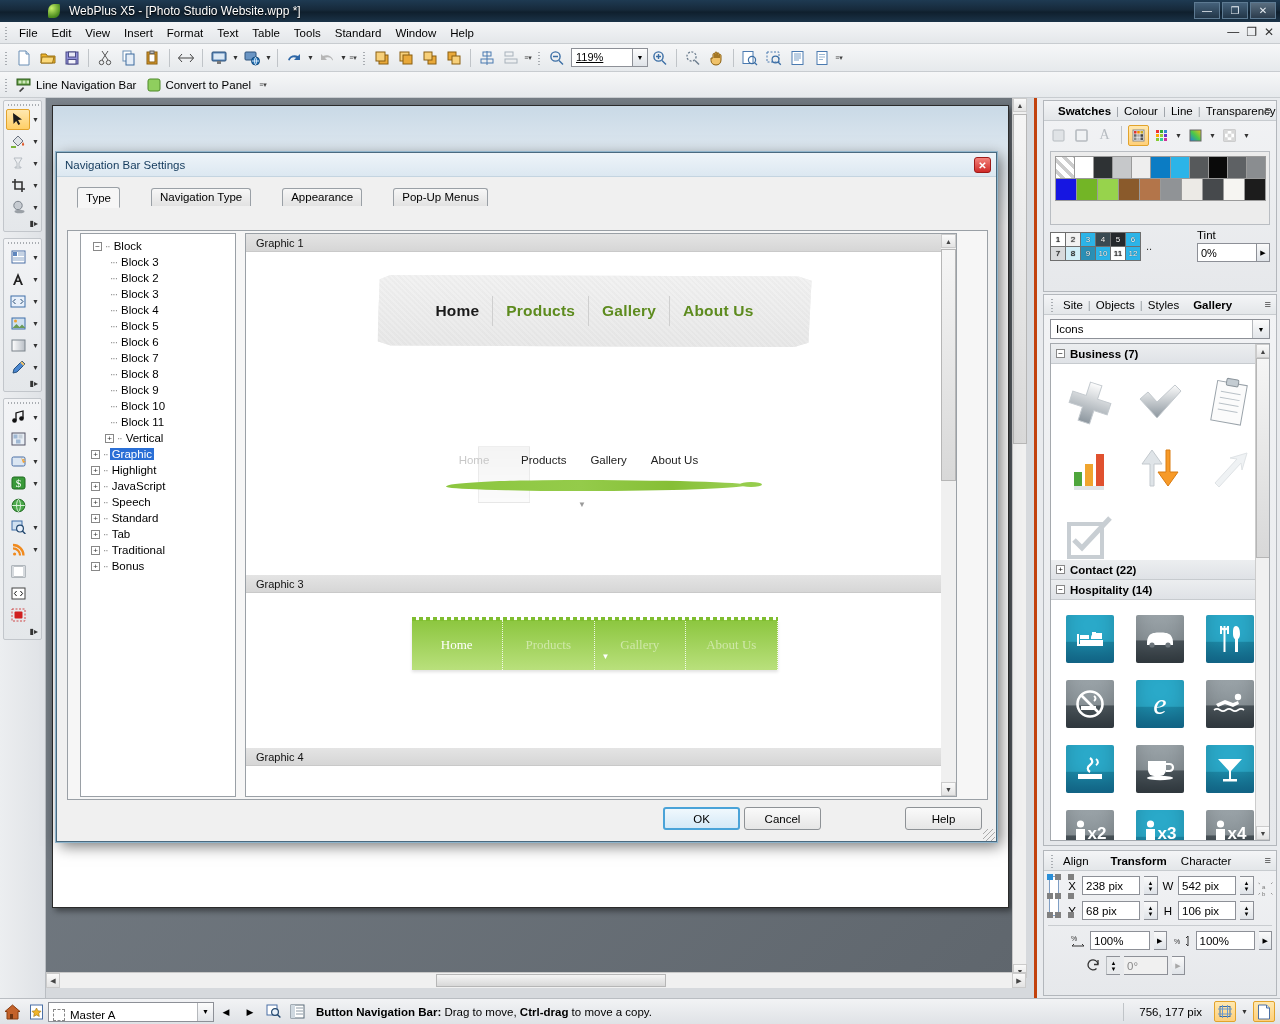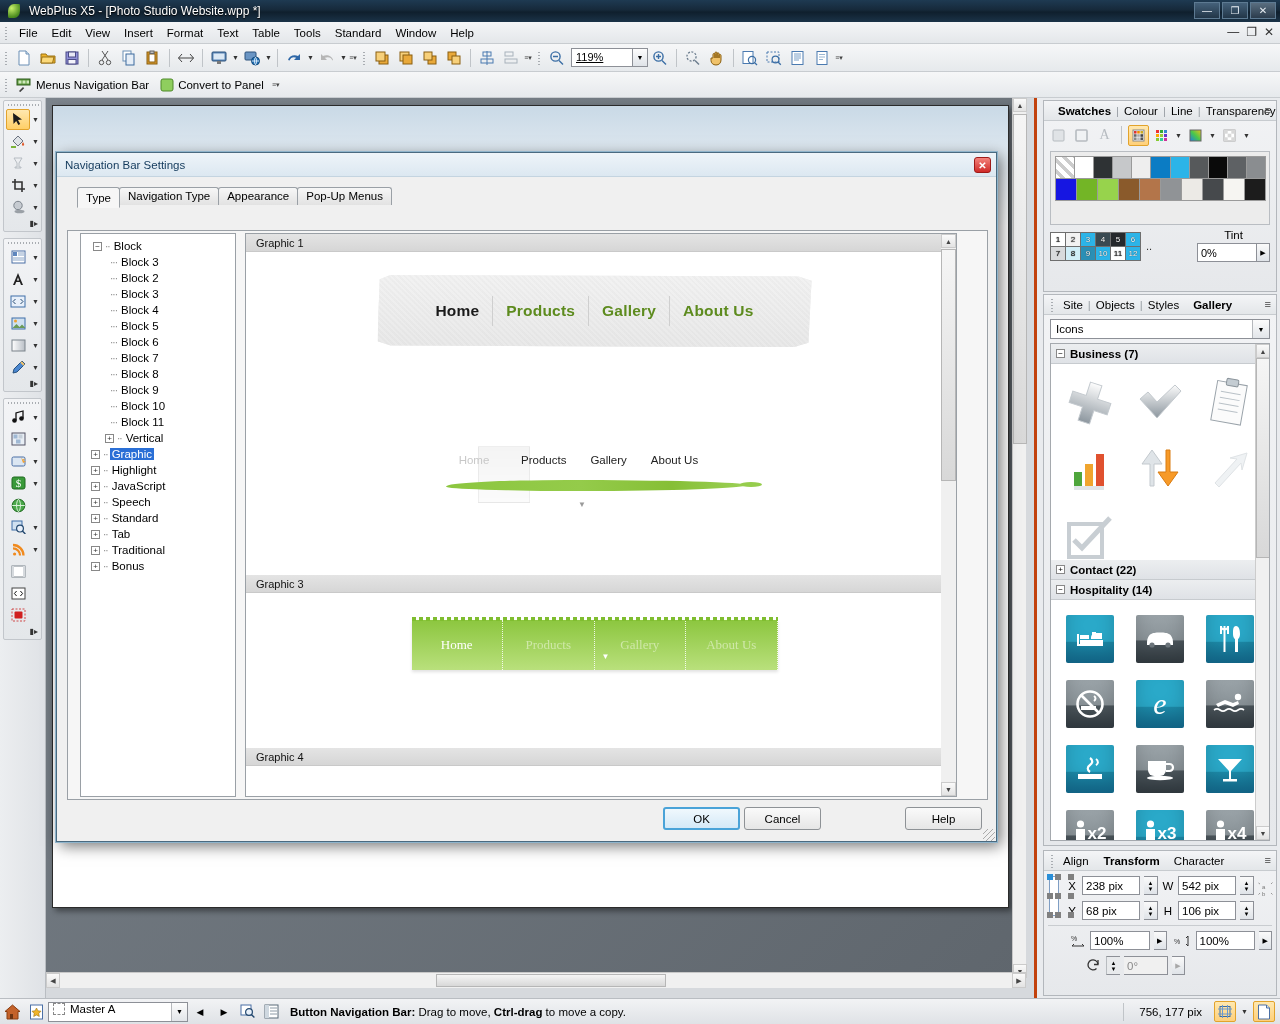--- a/index.html
+++ b/index.html
@@ -9,21 +9,21 @@
     font-family:"Liberation Sans", sans-serif; font-size:11px;
     background:#d6d9dd; color:#000;
     -webkit-font-smoothing:none;
   }
   .app { position:relative; width:1280px; height:1024px; }
 
   
   .titlebar{
     position:absolute; left:0; top:0; width:1280px; height:22px;
     background:linear-gradient(to bottom,#1e3a52 0%, #16293a 45%, #0f1f2d 55%, #1b3348 100%);
-    display:flex; align-items:center;
+    display:flex; align-items:center;padding-left:40px;
   }
   .titlebar .logo{ width:22px; height:18px; margin-left:3px; position:relative; }
   .titlebar .logo:before{
     content:""; position:absolute; left:5px; top:2px; width:12px; height:14px;
     background:radial-gradient(circle at 30% 30%, #c8f06a, #4a8a1e 70%);
     border-radius:50% 10% 50% 10%;
   }
   .titlebar .title{ color:#fff; font-size:12px; margin-left:4px; text-shadow:0 1px 1px #000; }
   .wbtns{ position:absolute; right:4px; top:2px; display:flex; gap:2px; }
   .wbtn{
@@ -131,21 +131,21 @@
     border-bottom:1px solid #c4d4e0; display:flex; align-items:center;
     padding-left:8px; font-size:11.5px; color:#133a5c;
   }
   .dlg-close{
     position:absolute; right:5px; top:4px; width:17px; height:16px;
     background:linear-gradient(to bottom,#f4837c,#cf2a28); border:1px solid #9e1a18;
     border-radius:3px; color:#fff; font-size:10px; display:flex;
     align-items:center; justify-content:center; font-weight:bold;
   }
   .dlg-body{ position:absolute; left:0; top:24px; width:941px; height:666px; padding:10px; }
-  .tabs{ display:flex; align-items:flex-start; height:20px; padding-left:10px; }
+  .tabs{ display:flex; align-items:center; height:20px; padding-left:10px;gap:32px; }
   .tab{
     height:18px; padding:2px 8px 0 8px; font-size:11.5px;
     background:linear-gradient(to bottom,#f7f7f7,#e2e2e2);
     border:1px solid #9aa0a6; border-bottom:none; margin-right:-1px;
     border-radius:3px 3px 0 0;
   }
   .tab.active{ background:#f6f6f6; height:21px; padding-top:4px; border-bottom:1px solid #f6f6f6; position:relative; z-index:2; }
   .tabpanel{
     position:absolute; left:10px; top:53px; width:921px; height:570px;
     background:#f6f6f6; border:1px solid #9aa0a6;
@@ -328,22 +328,22 @@
            justify-content:center; font-size:7px; }
 
   
   .statusbar{
     position:absolute; left:0; top:998px; width:1280px; height:26px;
     background:linear-gradient(to bottom,#f2f3f5,#dfe2e6);
     border-top:1px solid #b9bdc2; display:flex; align-items:center; font-size:11.5px;
   }
   .sb-btn{ width:22px; height:21px; display:flex; align-items:center; justify-content:center;
            margin:0 1px; border:1px solid transparent; border-radius:2px; }
-  .master-combo{ width:140px; height:20px; background:#fff; border:1px solid #8d9097;
-                 display:flex; align-items:flex-start; font-size:11.5px; position:relative; padding-left:4px; }
+  .master-combo{ width:166px; height:20px; background:#fff; border:1px solid #8d9097;
+                 display:flex; align-items:flex-end; font-size:11.5px; position:relative; padding-left:4px; }
   .master-combo .sq{ width:12px; height:12px; border:1px dashed #888; background:#fff; margin-right:5px; }
   .master-combo .arw{ position:absolute; right:0; top:0; width:16px; height:18px;
      display:flex; align-items:center; justify-content:center;
      background:linear-gradient(to bottom,#fcfcfc,#e2e5e9); border-left:1px solid #b5b8bc; font-size:7px; }
   .sb-sep{ width:1px; height:18px; background:#c0c4c8; margin:0 4px; }
   .sb-hint b{ font-weight:bold; }
   .sb-right{ position:absolute; right:4px; display:flex; align-items:center; gap:3px; }
   .coord{ padding:0 8px; font-size:11.5px; }
 
   a{ text-decoration:none; }
@@ -572,21 +572,21 @@
   <div class="toolbar tb2">
     <div class="grip"></div>
     <div class="tb2btn">
       <span class="ico" style="margin-right:4px">
         <svg width="16" height="14" viewBox="0 0 16 14">
             <rect x="1" y="1" width="13" height="6" fill="#5c9a3c" stroke="#2f5b1e"></rect>
             <path d="M2.5 2.5h3v3h-3zM6.5 2.5h3v3h-3zM10.5 2.5h2.5v3h-2.5z" fill="#cfe8bd"></path>
             <path d="M3 13l4-4 1.2 1.2-4 4z" fill="#444"></path>
           </svg>
       </span>
-      <span>Menus Navigation Bar</span>
+      <span>Line Navigation Bar</span>
     </div>
     <div class="tb2btn">
       <span class="ico" style="margin-right:4px">
         <svg width="14" height="14" viewBox="0 0 14 14">
             <rect x="1" y="1" width="12" height="12" rx="2" fill="#8fce5e" stroke="#4f8a2a"></rect>
           </svg>
       </span>
       <span>Convert to Panel</span>
     </div>
     <div class="overflow">≡▾</div>
@@ -1110,21 +1110,21 @@
           <div class="pal-row">
             <div class="pal-cell" style="background:#d8dadc;color:#333">7</div>
             <div class="pal-cell" style="background:#d0eef8;color:#333">8</div>
             <div class="pal-cell" style="background:#2a8fb5">9</div>
             <div class="pal-cell" style="background:#2cb4e8">10</div>
             <div class="pal-cell" style="background:#ffffff;color:#333">11</div>
             <div class="pal-cell" style="background:#2cb4e8">12</div>
           </div>
         </div>
         <span style="font-size:11px;color:#333">..</span>
-        <div style="margin-left:auto;display:flex;flex-direction:column;align-items:center;gap:2px">
+        <div style="margin-left:auto;display:flex;flex-direction:column;align-items:flex-start;gap:2px">
           <span class="tint-label">Tint</span>
           <div style="display:flex">
             <div class="tint-box">0%</div>
             <div class="tint-spin">▶</div>
           </div>
         </div>
       </div>
     </div>
 
     <div class="panel" style="top:196px;height:552px">
@@ -1321,21 +1321,21 @@
           <div class="sb-thumb" style="position:absolute;top:14px;left:0;width:14px;height:200px"></div>
           <div class="sb-arrow" style="position:absolute;bottom:0;left:0">▼</div>
         </div>
       </div>
     </div>
 
     <div class="panel" style="top:752px;height:146px">
       <div class="panel-tabs">
         <span class="pdots"></span>
         <span class="ptab">Align</span>
-        <span class="ptab active" style="margin-left:5px">Transform</span>
+        <span class="ptab active" style="margin-left:12px">Transform</span>
         <span class="ptab" style="margin-left:4px">Character</span>
         <span class="panel-menu">≡</span>
       </div>
       <div style="display:flex;align-items:flex-start;padding:2px 2px 0 2px">
         <div class="tf-anchor">
           <div class="anch act" style="left:-3px;top:-3px"></div>
           <div class="anch" style="left:18px;top:-3px"></div>
           <div class="anch" style="right:-3px;top:-3px"></div>
           <div class="anch" style="left:-3px;top:16px"></div>
           <div class="anch" style="left:18px;top:16px"></div>

